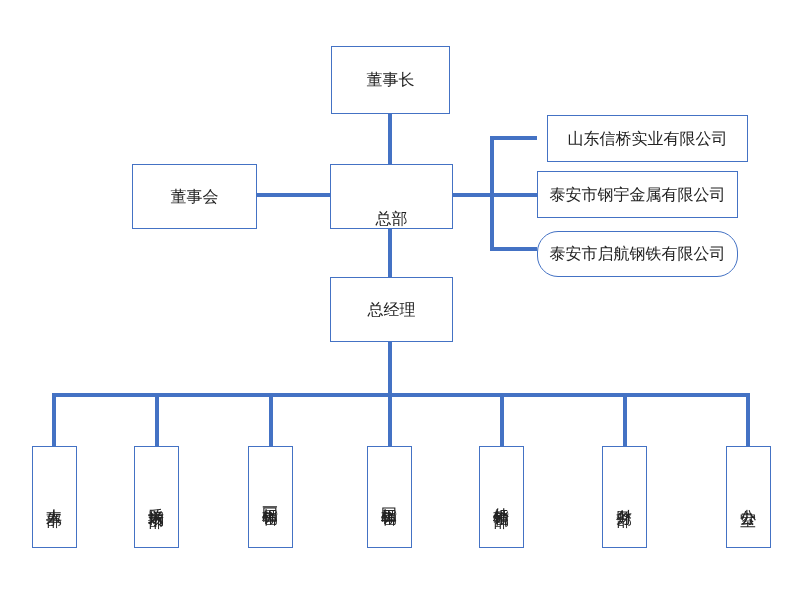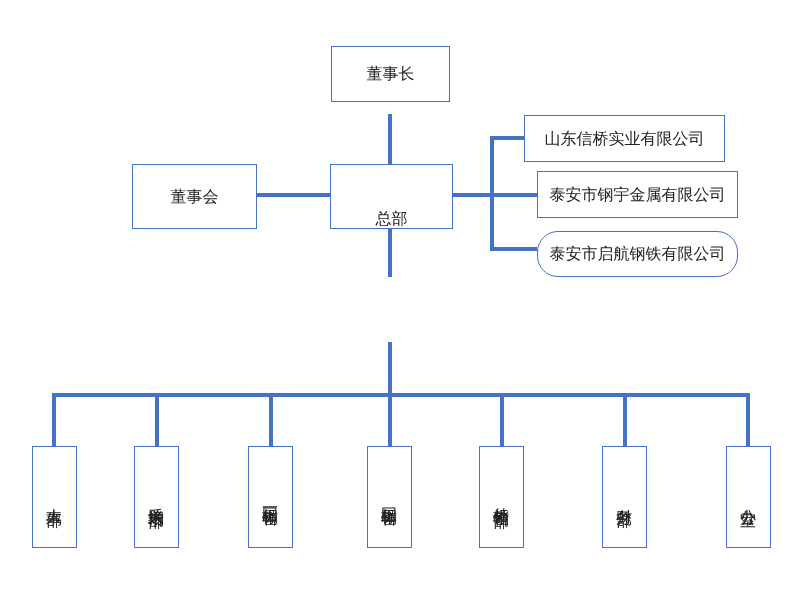--- a/index.html
+++ b/index.html
@@ -56,34 +56,37 @@
   <div class="line" style="left:388px; top:229px; width:4px; height:48px;"></div>
   <div class="line" style="left:388px; top:342px; width:4px; height:104px;"></div>
   <div class="line" style="left:52px; top:393px; width:698px; height:4px;"></div>
   <div class="line" style="left:52px; top:393px; width:4px; height:53px;"></div>
   <div class="line" style="left:155px; top:393px; width:4px; height:53px;"></div>
   <div class="line" style="left:269px; top:393px; width:4px; height:53px;"></div>
   <div class="line" style="left:500px; top:393px; width:4px; height:53px;"></div>
   <div class="line" style="left:623px; top:393px; width:4px; height:53px;"></div>
   <div class="line" style="left:746px; top:393px; width:4px; height:53px;"></div>
 
-  <div class="box" style="left:331px; top:46px; width:119px; height:56px;">
+  <div class="box" style="left:331px; top:46px; width:119px; height:68px;">
     <span>董事长</span>
   </div>
 
   <div class="box" style="left:124px; top:164px; width:125px; height:65px;margin-left:8px;">
     <span>董事会</span>
   </div>
 
   <div class="box" style="left:330px; top:164px; width:123px; height:65px;align-items:flex-end;">
     <span>总部</span>
   </div>
 
+  <div class="box" style="left:330px; top:277px; width:123px; height:65px;">
+    <span>总经理</span>
+  </div>
 
-  <div class="box" style="left:524px; top:115px; width:201px; height:47px;">
+  <div class="box" style="left:547px; top:115px; width:201px; height:47px;">
     <span>山东信桥实业有限公司</span>
   </div>
   <div class="box" style="left:537px; top:171px; width:201px; height:47px;text-align:center;">
     <span>泰安市钢宇金属有限公司</span>
   </div>
   <div class="box" style="left:537px; top:231px; width:201px; height:46px;border-radius:21px;">
     <span>泰安市启航钢铁有限公司</span>
   </div>
 
   <div class="box vertical" style="left:32px; top:446px; width:45px; height:102px;">

